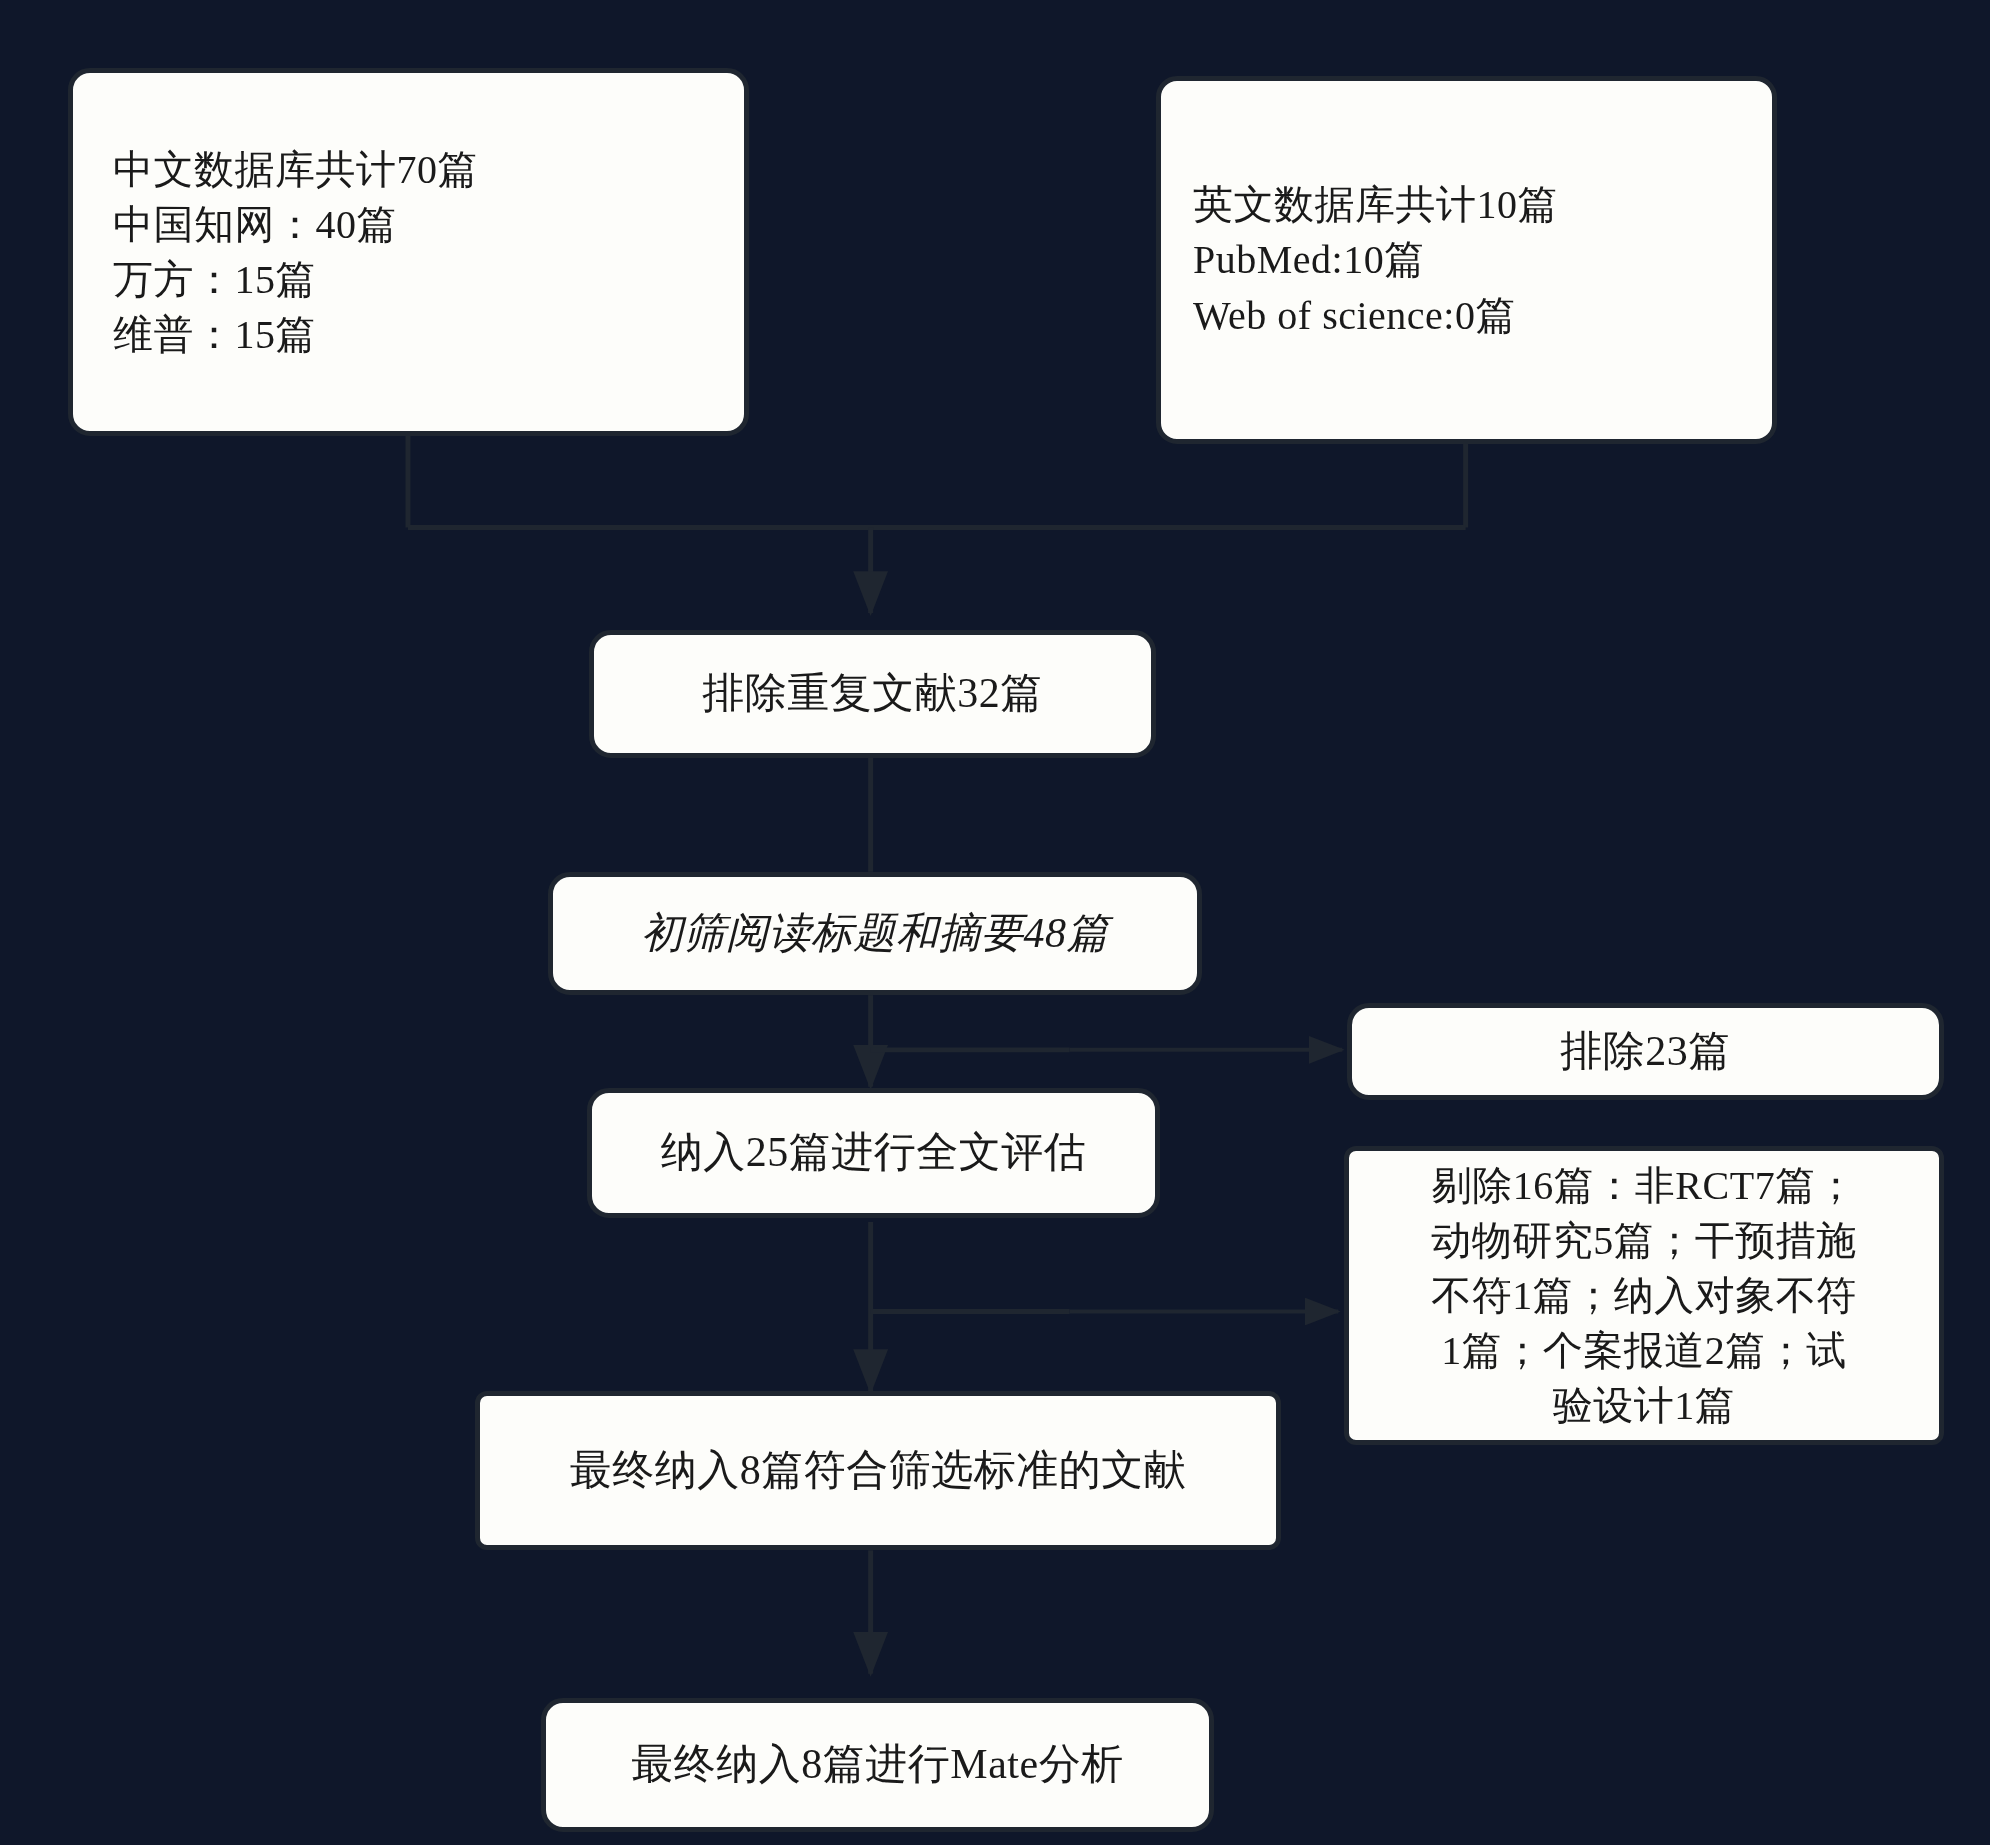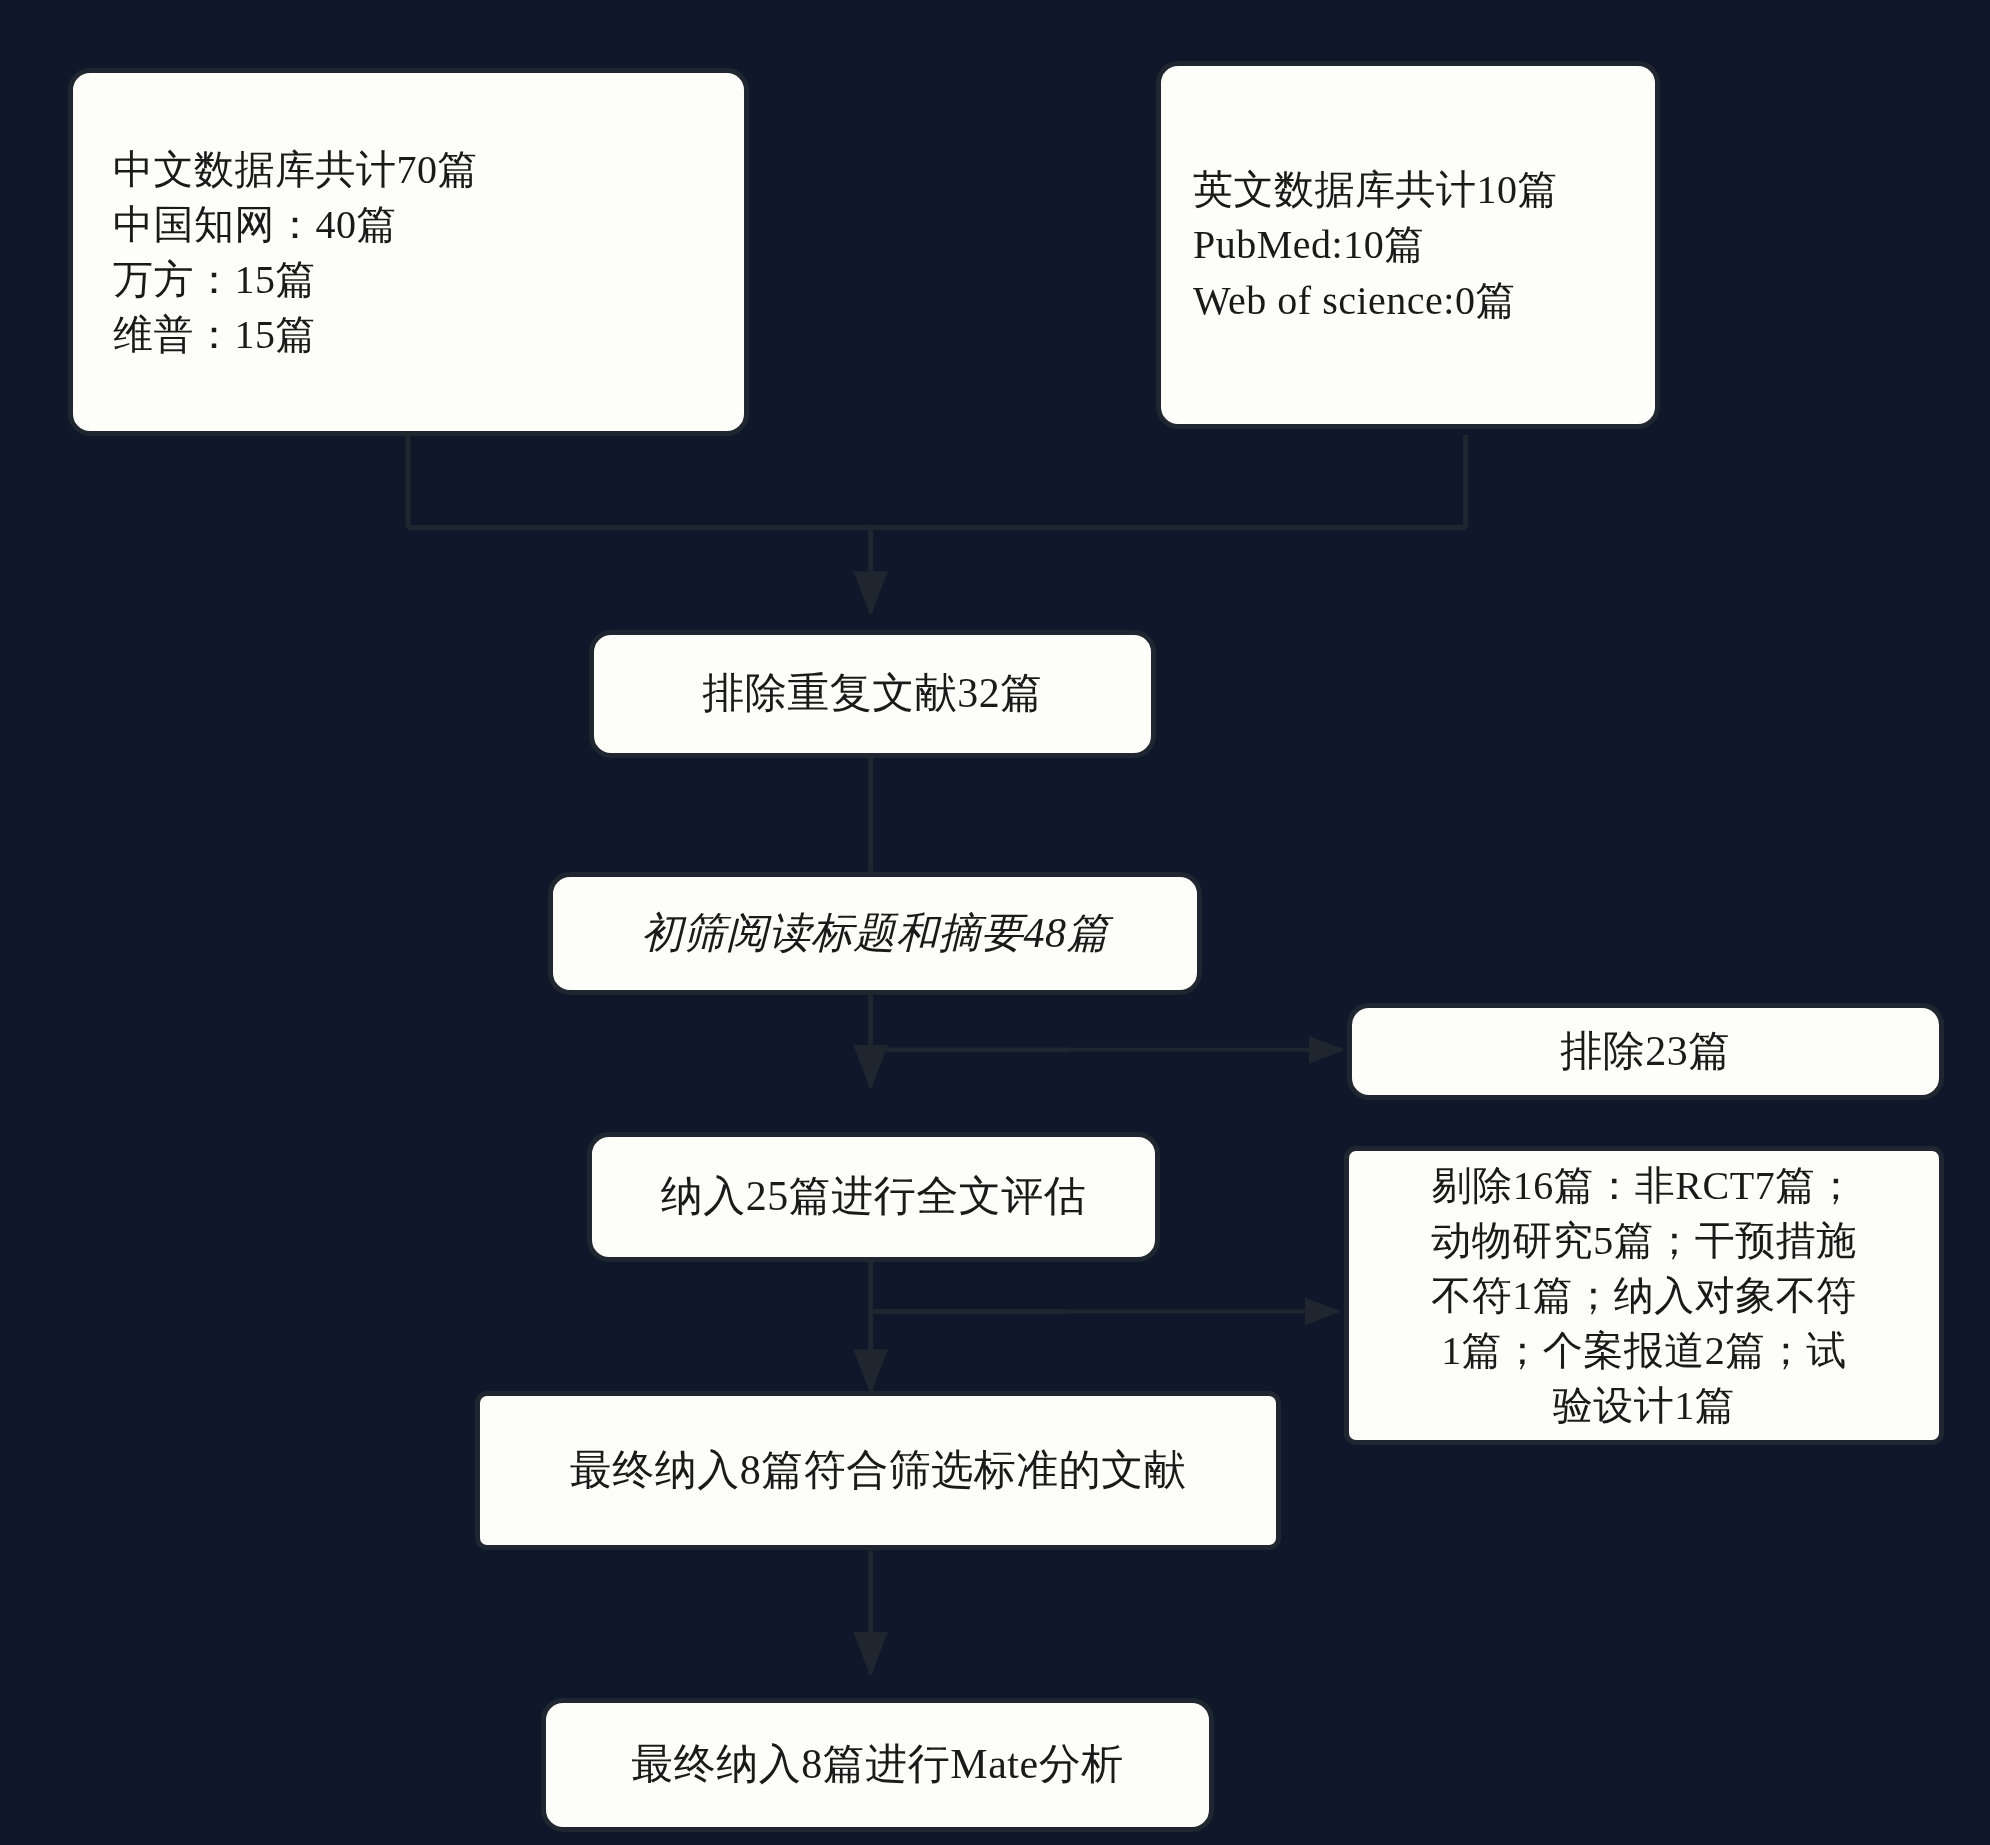--- a/index.html
+++ b/index.html
@@ -89,39 +89,39 @@
     <path d="M 875 1558 L 875 1682" stroke="#1f2630" stroke-width="5" fill="none" marker-end="url(#arrowhead)"></path>
   </svg>
 
   <div class="node rounded left-align" style="left:68px; top:68px; width:681px; height:368px;">
     <span class="txt f36" style="padding-left:40px;">中文数据库共计70篇
 中国知网：40篇
 万方：15篇
 维普：15篇</span>
   </div>
 
-  <div class="node rounded left-align" style="left:1156px; top:61px; width:504px; height:368px;">
+  <div class="node rounded left-align" style="left:1156px; top:76px; width:621px; height:368px;border-radius:21px;">
     <span class="txt f36" style="padding-left:32px;">英文数据库共计10篇
 PubMed:10篇
 Web of science:0篇</span>
   </div>
 
   <div class="node rounded" style="left:589px; top:630px; width:567px; height:128px;">
     <span class="txt f38">排除重复文献32篇</span>
   </div>
 
   <div class="node rounded" style="left:548px; top:872px; width:654px; height:123px;font-style:italic;">
     <span class="txt f38">初筛阅读标题和摘要48篇</span>
   </div>
 
   <div class="node rounded" style="left:1347px; top:1003px; width:597px; height:97px;">
     <span class="txt f38">排除23篇</span>
   </div>
 
-  <div class="node rounded" style="left:587px; top:1132px; width:573px; height:130px;">
+  <div class="node rounded" style="left:587px; top:1088px; width:573px; height:130px;">
     <span class="txt f38">纳入25篇进行全文评估</span>
   </div>
 
   <div class="node square" style="left:1344px; top:1146px; width:600px; height:299px;">
     <span class="txt f36">剔除16篇：非RCT7篇；
 动物研究5篇；干预措施
 不符1篇；纳入对象不符
 1篇；个案报道2篇；试
 验设计1篇</span>
   </div>

